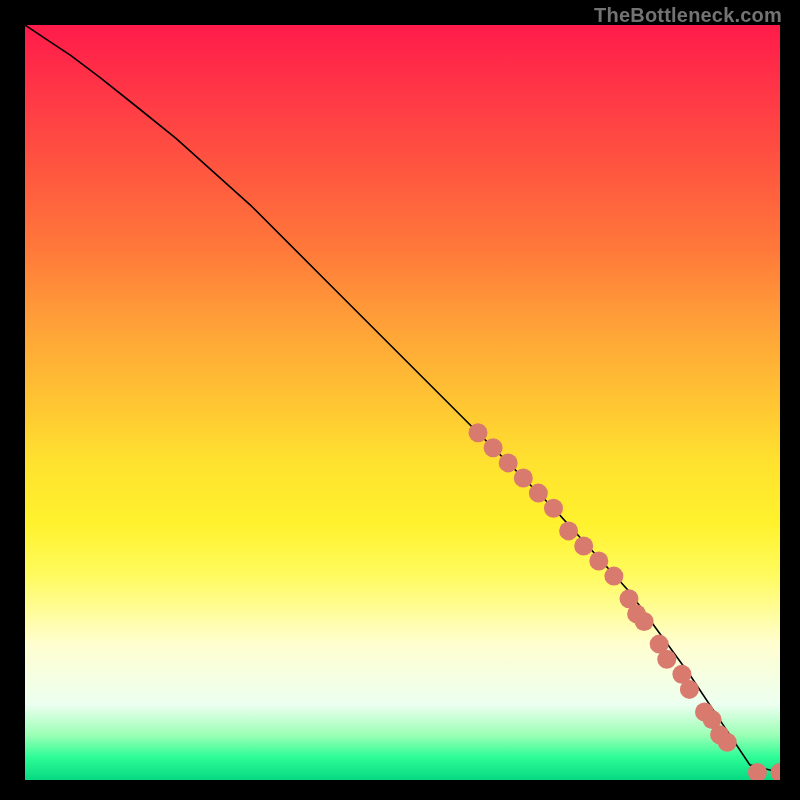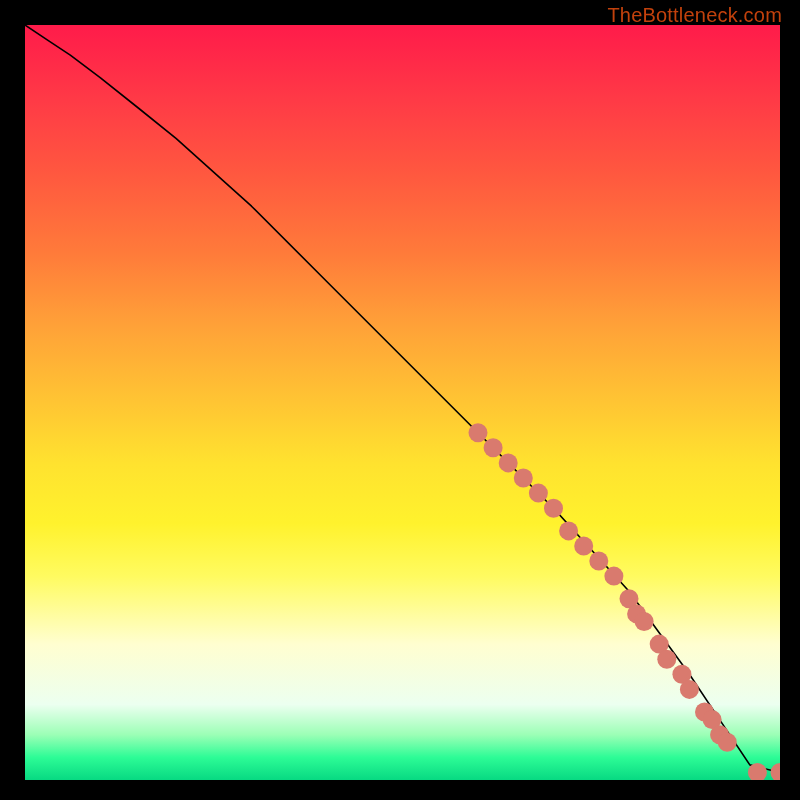--- a/index.html
+++ b/index.html
@@ -8,23 +8,23 @@
     height: 800px;
     background: #000;
     position: relative;
     font-family: Arial, Helvetica, sans-serif;
     overflow: hidden;
   }
   .attribution {
     position: absolute;
     top: 4px;
     right: 18px;
-    color: #c2410c;
+    color: #737373;
     font-size: 20px;
-    font-weight: 400;
+    font-weight: 700;
     letter-spacing: 0.2px;
   }
   .plot-frame {
     position: absolute;
     left: 25px;
     top: 25px;
     width: 755px;
     height: 755px;
   }
   .plot-bg {

